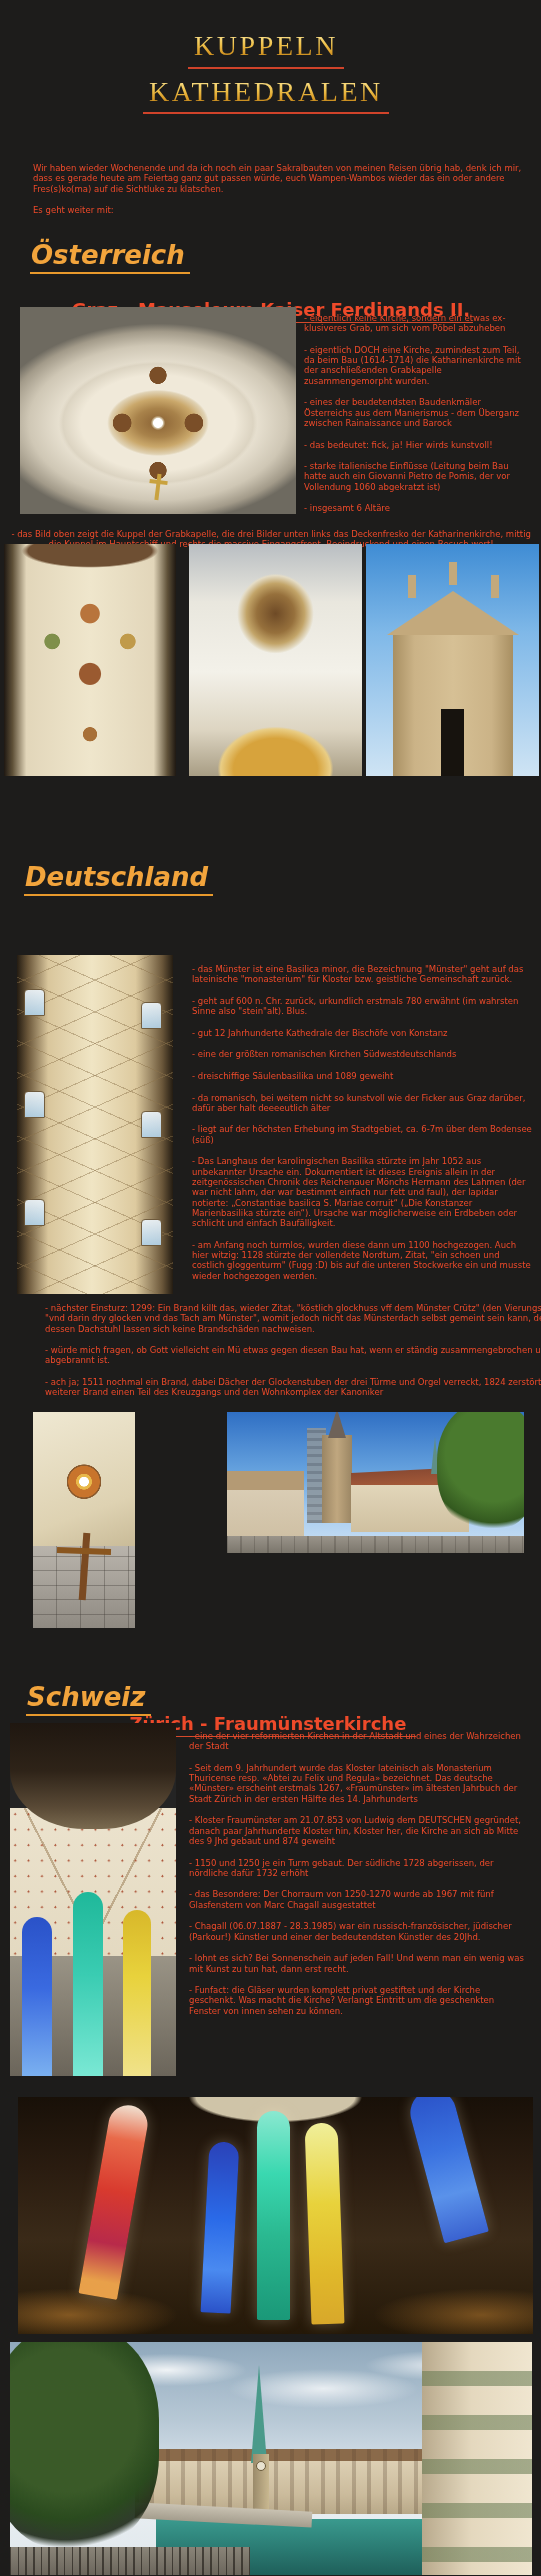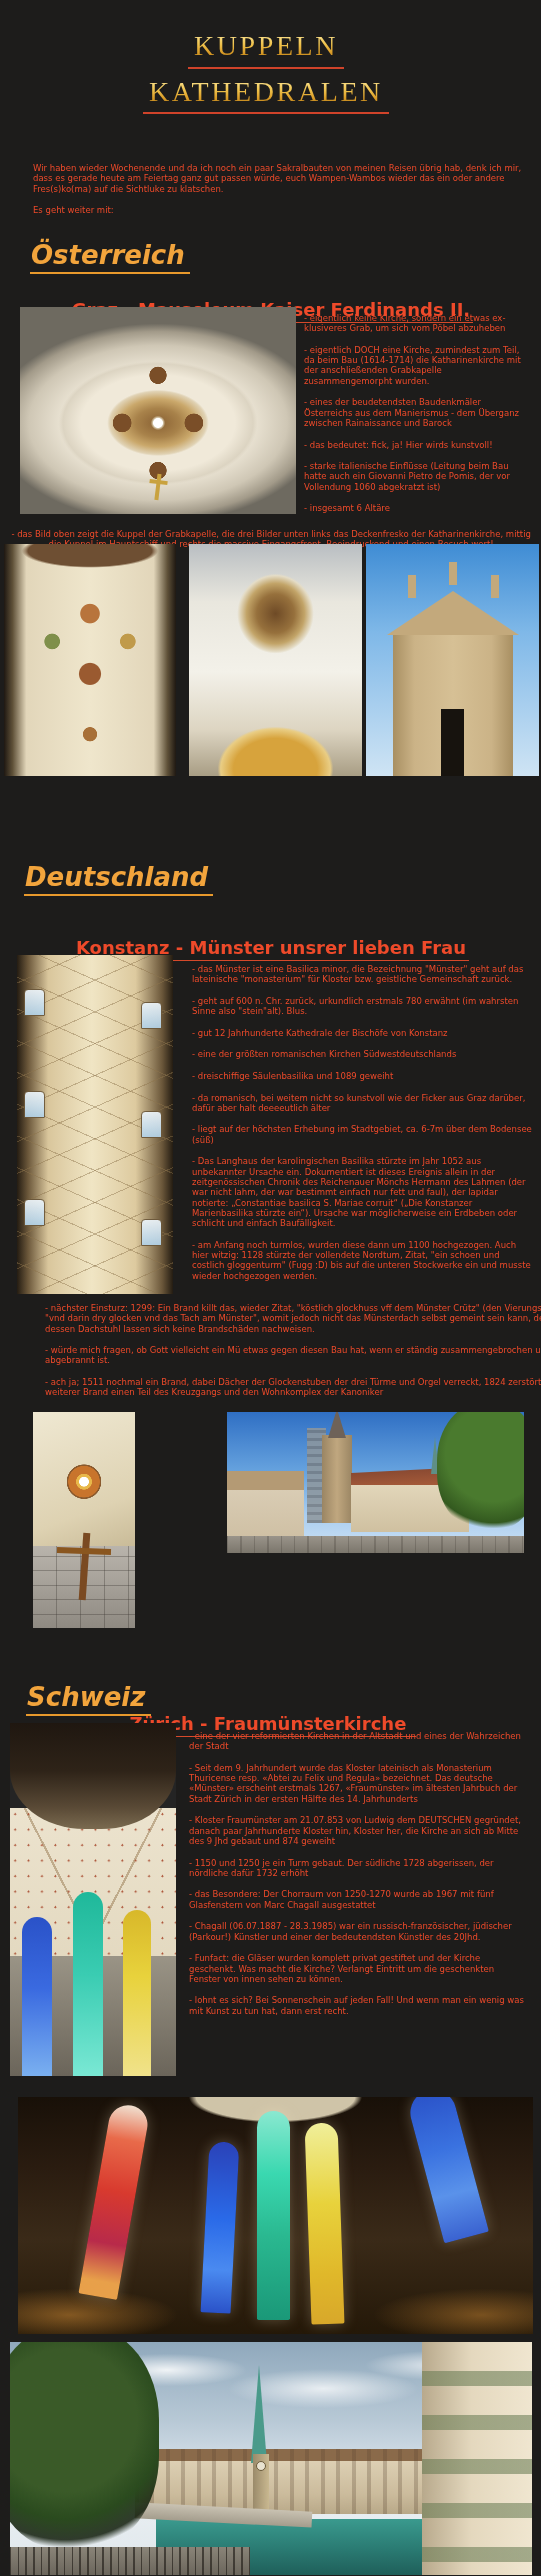--- a/index.html
+++ b/index.html
@@ -220,21 +220,20 @@
   <div class="img graz-row-right">
     <i class="facade-statue st1"></i>
     <i class="facade-statue st2"></i>
     <i class="facade-statue st3"></i>
     <i class="facade-pediment"></i>
     <i class="facade-wall"></i>
     <i class="facade-door"></i>
   </div>
 
   <h2 class="country c-germany"><span>Deutschland</span></h2>
-  <h3 class="city city-konstanz"><span>Konstanz - Münster unsrer lieben Frau</span></h3>
 
   <div class="img konstanz-vault">
     <i class="kv-win kw1"></i>
     <i class="kv-win kw2"></i>
     <i class="kv-win kw3"></i>
     <i class="kv-win kw4"></i>
     <i class="kv-win kw5"></i>
     <i class="kv-win kw6"></i>
   </div>
 
@@ -286,22 +285,22 @@
     <i class="zc-win zc-win-yellow"></i>
   </div>
 
   <div class="col zuerich-col red body-text">
     <p>- eine der vier reformierten Kirchen in der Altstadt und eines der Wahrzeichen der Stadt</p>
     <p>- Seit dem 9. Jahrhundert wurde das Kloster lateinisch als Monasterium Thuricense resp. «Abtei zu Felix und Regula» bezeichnet. Das deutsche «Münster» erscheint erstmals 1267, «Fraumünster» im ältesten Jahrbuch der Stadt Zürich in der ersten Hälfte des 14. Jahrhunderts</p>
     <p>- Kloster Fraumünster am 21.07.853 von Ludwig dem DEUTSCHEN gegründet, danach paar Jahrhunderte Kloster hin, Kloster her, die Kirche an sich ab Mitte des 9 Jhd gebaut und 874 geweiht</p>
     <p>- 1150 und 1250 je ein Turm gebaut. Der südliche 1728 abgerissen, der nördliche dafür 1732 erhöht</p>
     <p>- das Besondere: Der Chorraum von 1250-1270 wurde ab 1967 mit fünf Glasfenstern von Marc Chagall ausgestattet</p>
     <p>- Chagall (06.07.1887 - 28.3.1985) war ein russisch-französischer, jüdischer (Parkour!) Künstler und einer der bedeutendsten Künstler des 20Jhd.</p>
+    <p>- lohnt es sich? Bei Sonnenschein auf jeden Fall! Und wenn man ein wenig was mit Kunst zu tun hat, dann erst recht.</p>
     <p>- Funfact: die Gläser wurden komplett privat gestiftet und der Kirche geschenkt. Was macht die Kirche? Verlangt Eintritt um die geschenkten Fenster von innen sehen zu können.</p>
-    <p>- lohnt es sich? Bei Sonnenschein auf jeden Fall! Und wenn man ein wenig was mit Kunst zu tun hat, dann erst recht.</p>
   </div>
 
   <div class="img zuerich-chagall">
     <i class="cw cw-red"></i>
     <i class="cw cw-blue"></i>
     <i class="cw cw-teal"></i>
     <i class="cw cw-yellow"></i>
     <i class="cw cw-blue2"></i>
   </div>
 

